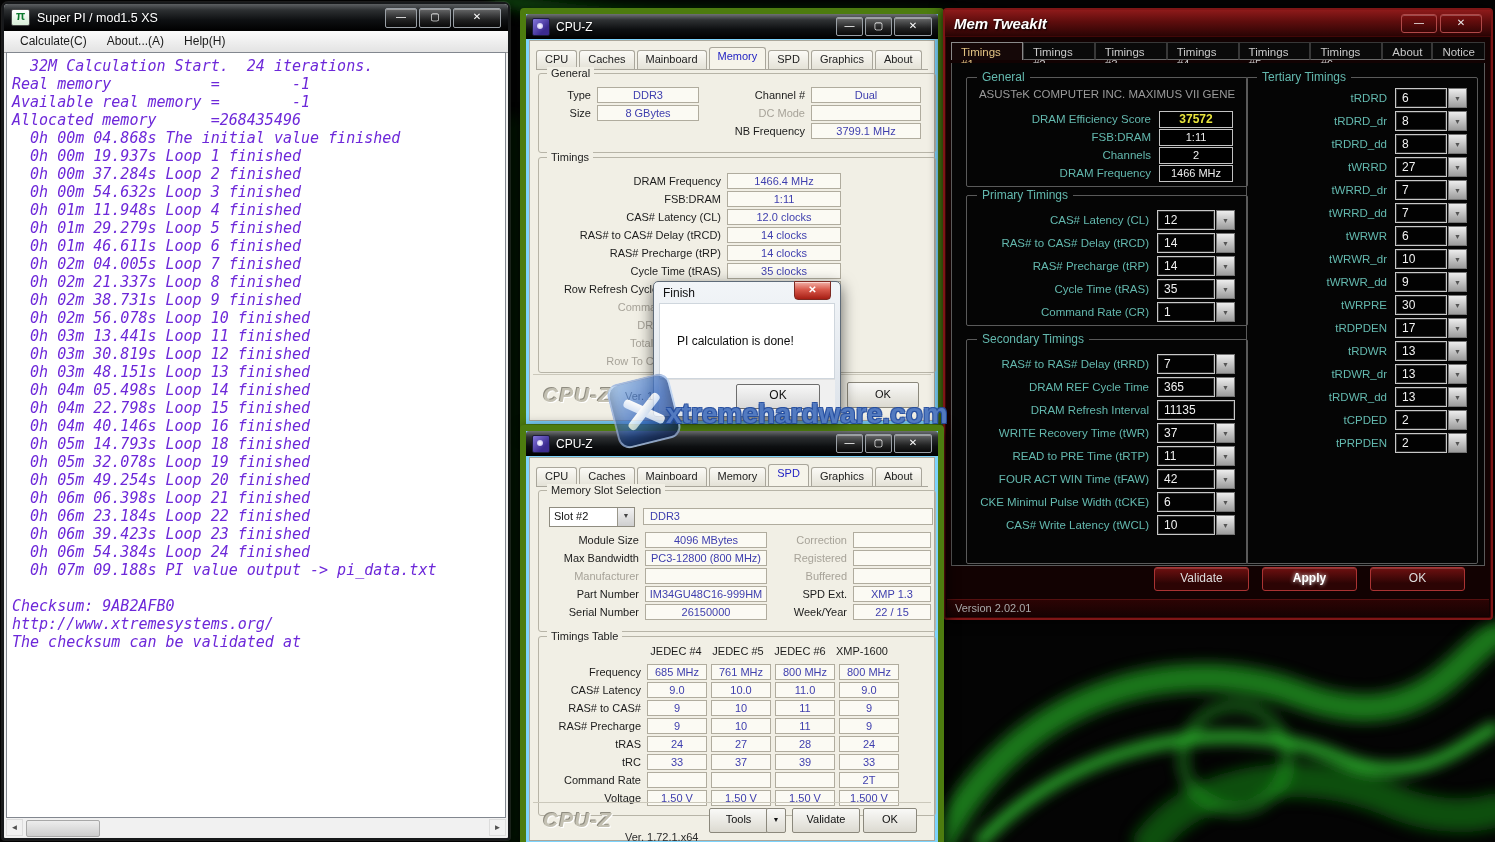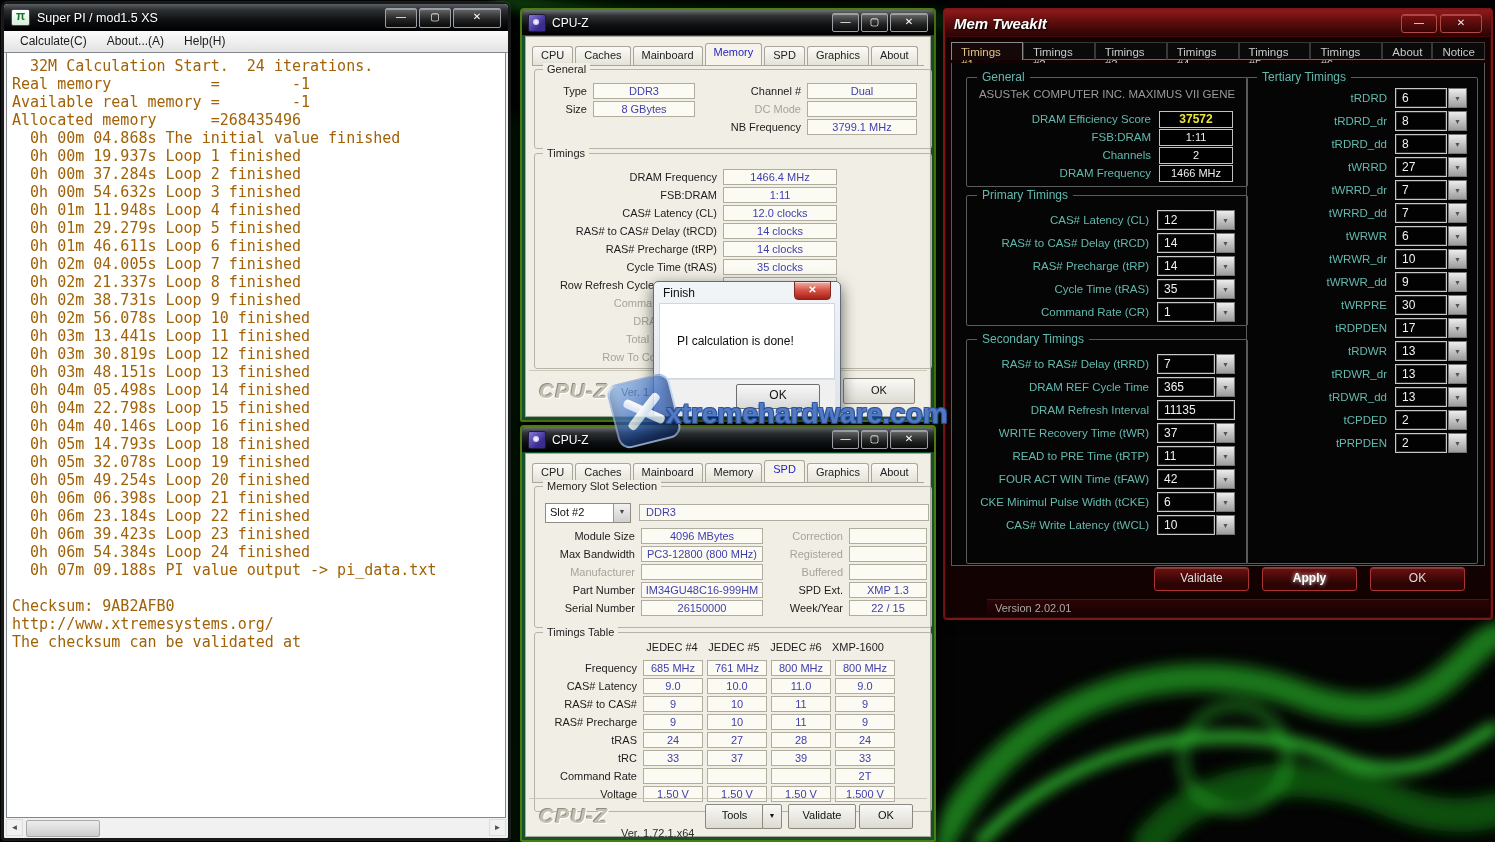--- a/index.html
+++ b/index.html
@@ -29,31 +29,31 @@
       background:linear-gradient(#5c5f62 0%,#2d3032 22%,#0e1012 60%,#000 100%);}
   .sp-icon{width:17px;height:15px;margin-right:7px;background:linear-gradient(#ffffff,#d8eed8);
       border:1px solid #4a4a4a;border-radius:2px;color:#0c7a2e;font-weight:bold;font-size:12px;line-height:13px;text-align:center;}
   .sp-title{color:#fff;font-size:12.5px;text-shadow:0 1px 3px #000;}
   #sp .win-btn{width:30px;} #sp .win-btn.close{width:46px;}
   .sp-menubar{height:21px;background:linear-gradient(#fbfbfb,#e3e3e3);border-bottom:1px solid #9c9c9c;
       display:flex;align-items:center;padding-left:6px;font-size:12px;color:#1b1b1b;}
   .sp-menu-item{padding:2px 10px 3px;}
   .sp-body{position:absolute;left:2px;right:2px;top:48px;bottom:20px;background:#fff;
       border:1px solid #82878f;overflow:hidden;}
-  .sp-log{padding:4px 0 0 5px;font-family:"DejaVu Sans Mono", monospace;font-size:15px;color:#a16207;}
+  .sp-log{padding:4px 0 0 5px;font-family:"DejaVu Sans Mono", monospace;font-size:15px;color:#6d28d9;font-style:italic;}
   .sp-line{height:18px;line-height:18px;white-space:pre;}
   .sp-hscroll{position:absolute;left:2px;right:2px;bottom:2px;height:17px;background:#f1f1f1;}
   .sp-scroll-btn{position:absolute;top:0;width:17px;height:17px;background:#f1f1f1;border:1px solid #dcdcdc;
       color:#505050;font-size:8px;line-height:15px;text-align:center;box-sizing:border-box;}
   .sp-scroll-btn.left{left:0;} .sp-scroll-btn.right{right:0;}
   .sp-scroll-thumb{position:absolute;left:20px;top:1px;width:72px;height:15px;
       background:linear-gradient(#ededed,#cdcdcd);border:1px solid #a8a8a8;border-radius:2px;}
 
   
-  .cz{background:#14532d;border:2px solid #4d7c0f;border-radius:4px 4px 2px 2px;
+  .cz{background:#7dd3fc;border:6px solid #4d7c0f;border-radius:4px 4px 2px 2px;
       box-shadow:2px 4px 14px rgba(0,0,0,.8);}
   #czm{left:520px;top:8px;width:412px;height:410px;z-index:12;}
   #czs{left:520px;top:425px;width:412px;height:413px;z-index:14;}
   .cz-titlebar{height:25px;display:flex;align-items:center;padding:0 6px;border-radius:3px 3px 0 0;
       background:linear-gradient(#6e7174 0%,#2e3133 24%,#0d0f11 62%,#000 100%);}
   .cz-icon{width:16px;height:16px;margin-right:6px;border-radius:2px;position:relative;
       background:linear-gradient(135deg,#8577dd,#3b2b90 70%);border:1px solid #1c1c3a;}
   .cz-icon::after{content:'';position:absolute;left:4px;top:4px;width:6px;height:6px;border-radius:50%;
       background:radial-gradient(#fff,#b9b1ef);}
   .cz-title{color:#fff;font-size:12px;text-shadow:0 1px 2px #000;}
@@ -170,21 +170,21 @@
   .mt-arrow{width:19px;height:20px;margin-left:1px;background:linear-gradient(#ededed,#9c9c9c);
       border:1px solid #757575;color:#555;font-size:7px;line-height:19px;text-align:center;box-sizing:border-box;}
   .mt-row[data-variant="wide"] .mt-box{width:70px;}
   .mt-buttons{position:absolute;right:20px;bottom:21px;display:flex;gap:13px;}
   .mt-btn{width:93px;height:22px;background:linear-gradient(#6e1010,#2c0404 70%);border:1px solid #a33;
       border-radius:3px;color:#ddd;font-size:12px;line-height:20px;text-align:center;
       box-shadow:inset 0 1px 0 rgba(255,255,255,.18);}
   .mt-btn[data-variant="hot"]{color:#fff;font-weight:bold;text-shadow:0 0 4px #fff;}
   .mt-status{position:absolute;left:2px;right:2px;bottom:2px;height:16px;
       background:linear-gradient(#2c0404,#170202);border-top:1px solid #551010;
-      color:#a9a9a9;font-size:11px;line-height:16px;padding-left:8px;margin-left:40px;}
+      color:#a9a9a9;font-size:11px;line-height:16px;padding-left:8px;}
 
   
   #wm{position:absolute;left:600px;top:372px;width:310px;height:86px;z-index:40;pointer-events:none;}
   .wm-logo{position:absolute;left:12px;top:6px;width:60px;height:62px;transform:rotate(-14deg);
       border-radius:12px;opacity:.82;border:2px solid rgba(225,238,255,.55);
       background:linear-gradient(140deg,rgba(150,192,240,.9),rgba(45,95,185,.9) 55%,rgba(18,48,118,.9));
       box-shadow:inset 0 -10px 14px rgba(0,0,0,.4);}
   .wm-x::before,.wm-x::after{content:'';position:absolute;left:8px;top:27px;width:44px;height:9px;
       background:linear-gradient(#fff,#cfe0f8);border-radius:4px;}
   .wm-x::before{transform:rotate(38deg);} .wm-x::after{transform:rotate(-38deg);}

